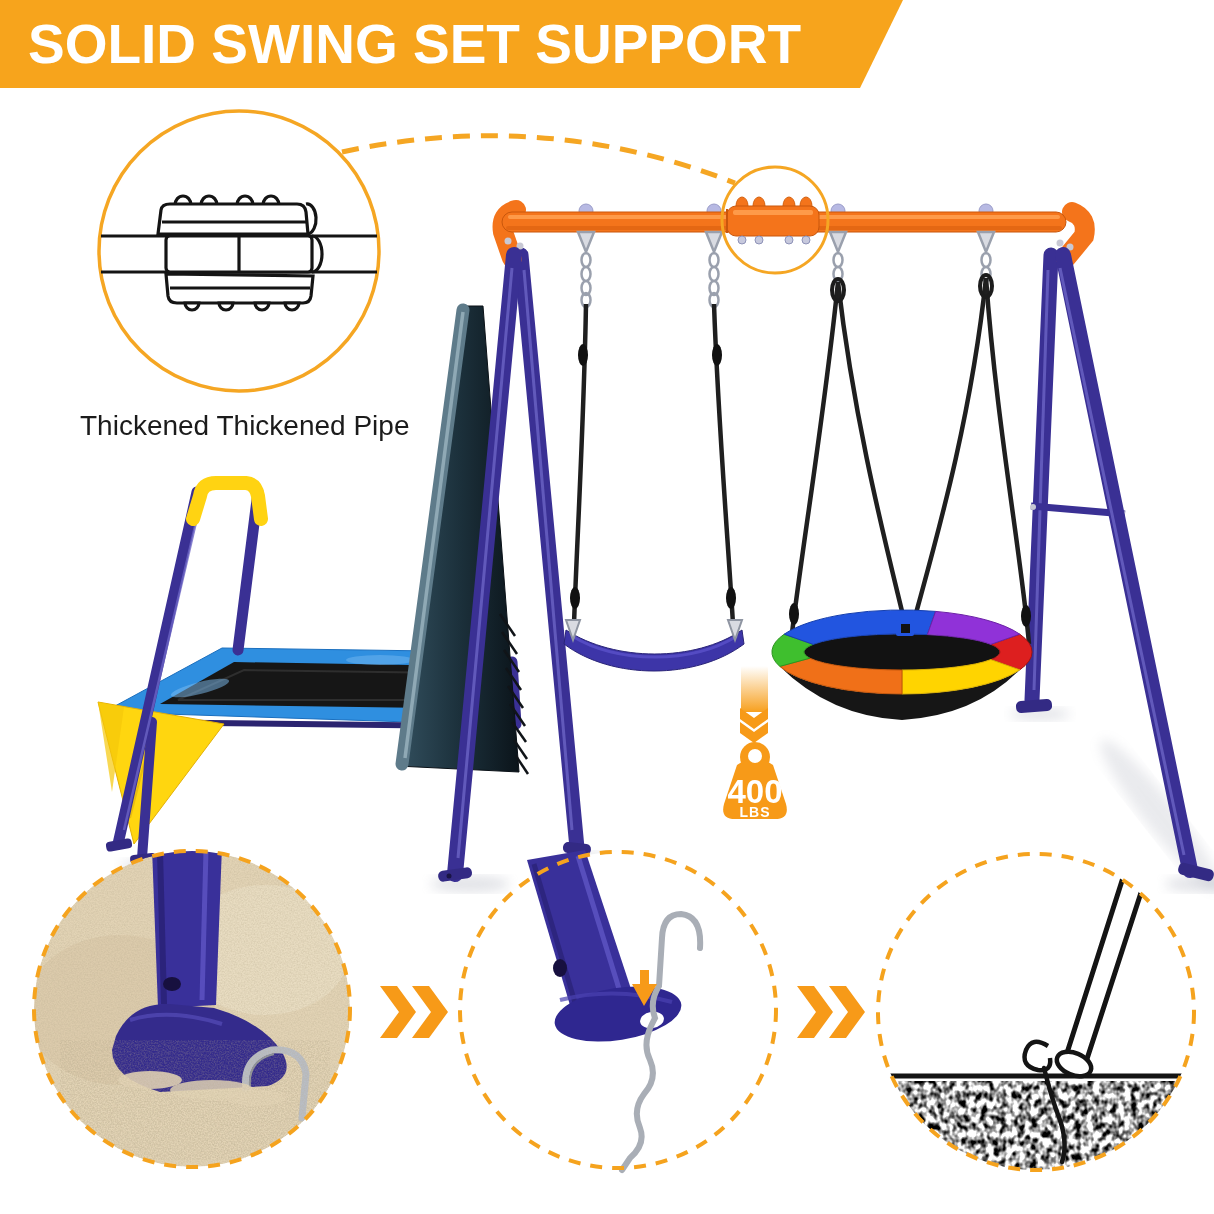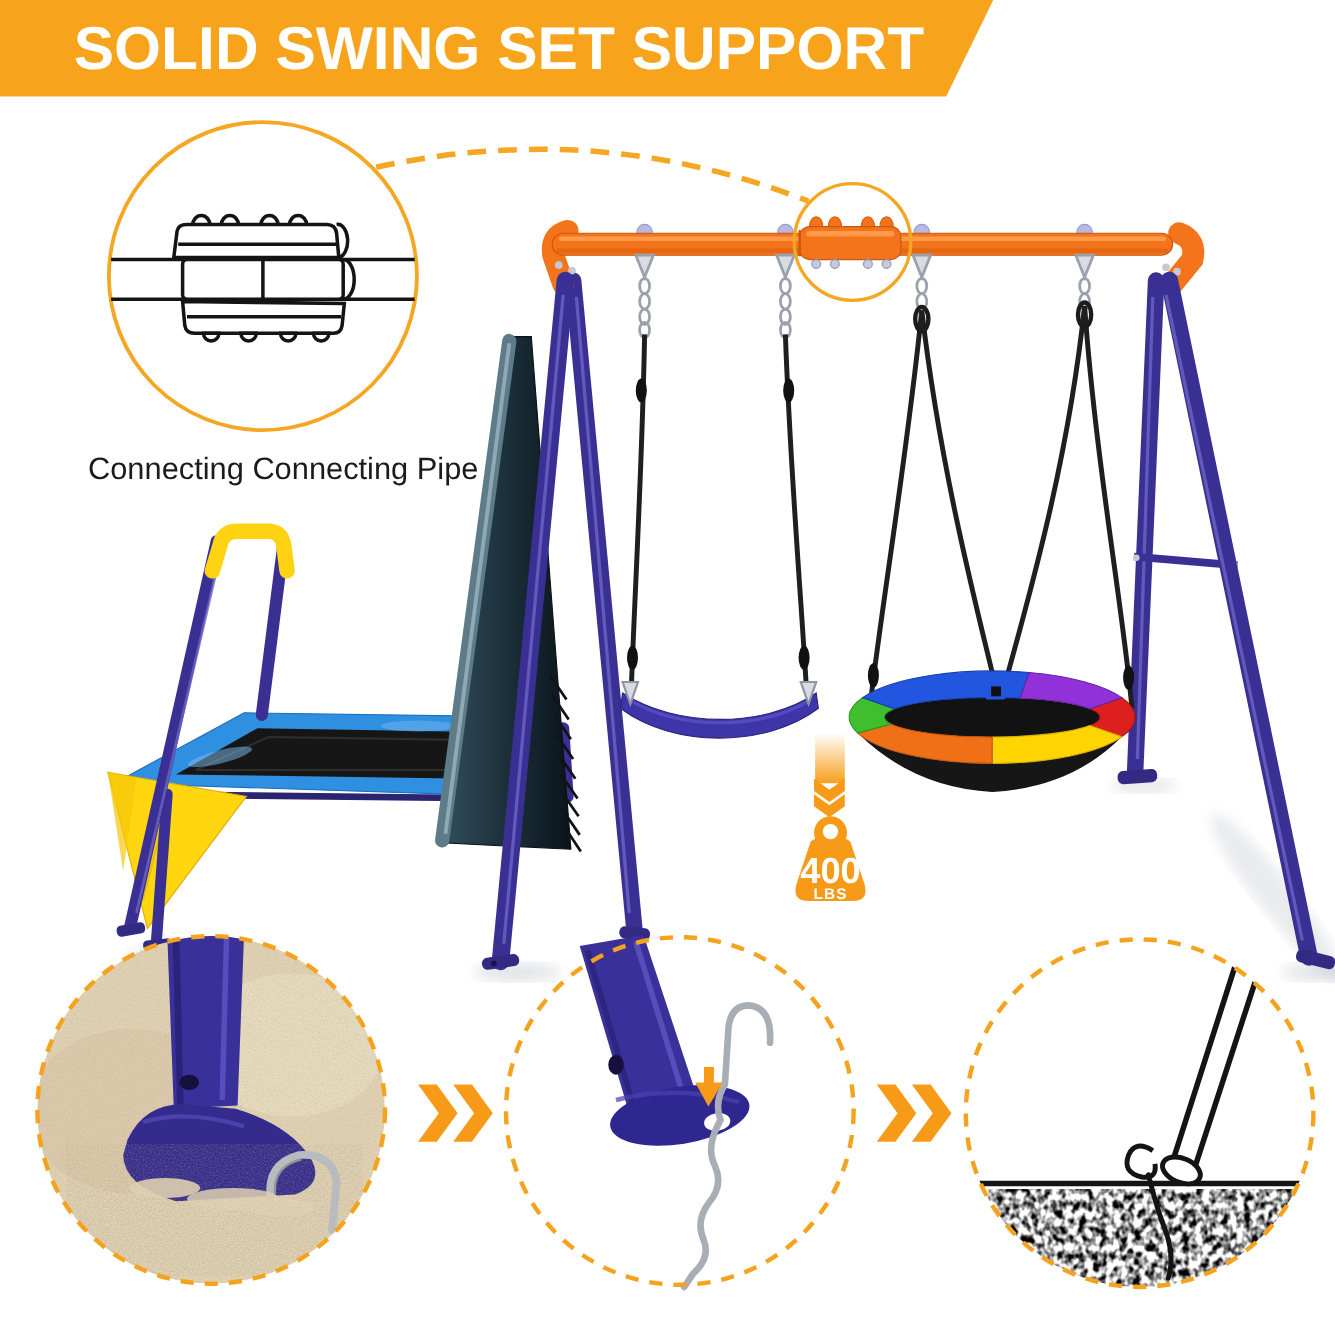--- a/index.html
+++ b/index.html
@@ -1,34 +1,34 @@
 <!DOCTYPE html>
 <html><head>
 <meta charset="utf-8">
 <style>
   html,body{margin:0;padding:0;background:#fff;}
   body{width:1214px;height:1214px;position:relative;overflow:hidden;
        font-family:"Liberation Sans",sans-serif;}
   #stage{position:absolute;inset:0;width:1214px;height:1214px;}
   .banner{position:absolute;left:0;top:0;width:905px;height:88px;background:#F7A41C;
-          clip-path:polygon(0 0,903px 0,860px 88px,0 88px);z-index:5;padding-left:39px;}
+          clip-path:polygon(0 0,903px 0,860px 88px,0 88px);z-index:5;}
   .banner span{display:block;color:#fff;font-weight:bold;font-size:55px;line-height:88px;
           padding-left:28px;letter-spacing:0px;white-space:nowrap;}
   .callout-label{position:absolute;left:80px;top:410px;width:360px;color:#1b1b1b;
           font-size:28px;font-weight:500;letter-spacing:0px;z-index:5;white-space:nowrap;}
   svg text{font-family:"Liberation Sans",sans-serif;}
 </style>
 </head>
 <body>
 
 <div class="banner">
   <span>SOLID SWING SET SUPPORT</span>
 </div>
 
-<div class="callout-label">Connecting Connecting Pipe</div>
+<div class="callout-label">Thickened Thickened Pipe</div>
 
 <svg id="stage" viewBox="0 0 1214 1214">
   <defs>
     <linearGradient id="fadeOrange" x1="0" y1="0" x2="0" y2="1">
       <stop offset="0" stop-color="#F7A01F" stop-opacity="0"></stop>
       <stop offset="1" stop-color="#F7A01F"></stop>
     </linearGradient>
     <linearGradient id="meshGrad" x1="0" y1="0" x2="1" y2="0">
       <stop offset="0" stop-color="#33505F"></stop>
       <stop offset="0.5" stop-color="#1C313C"></stop>

